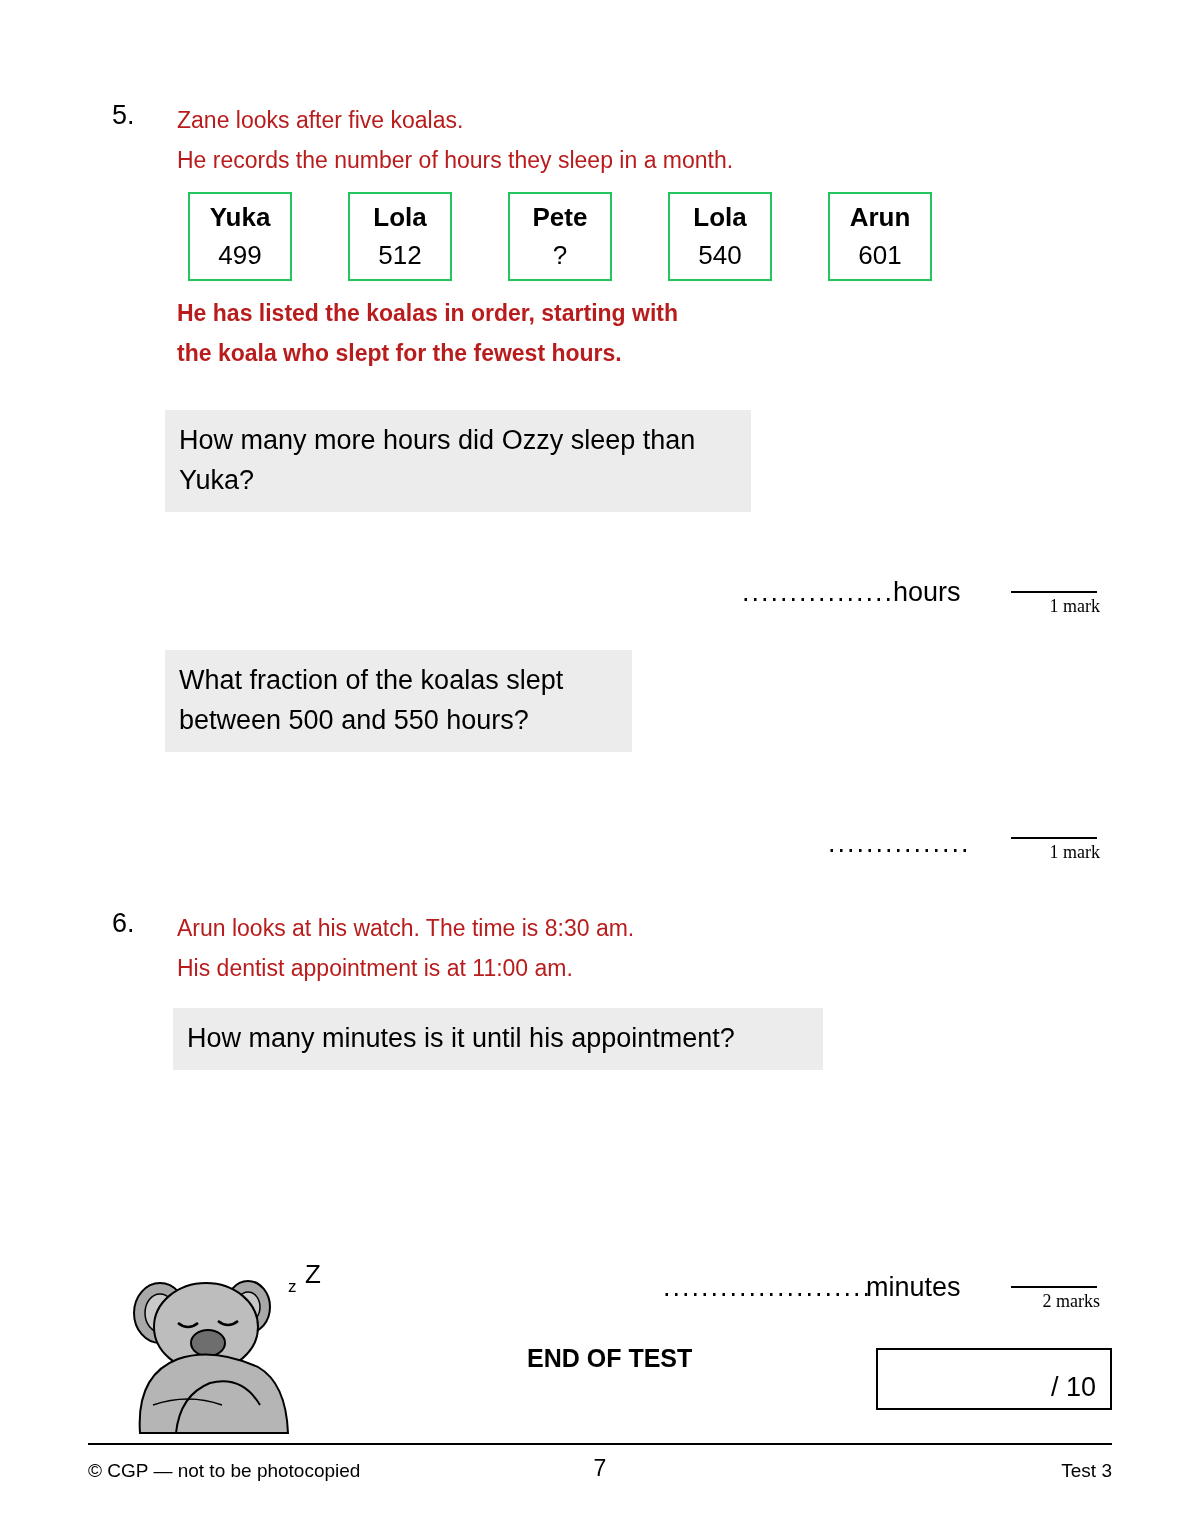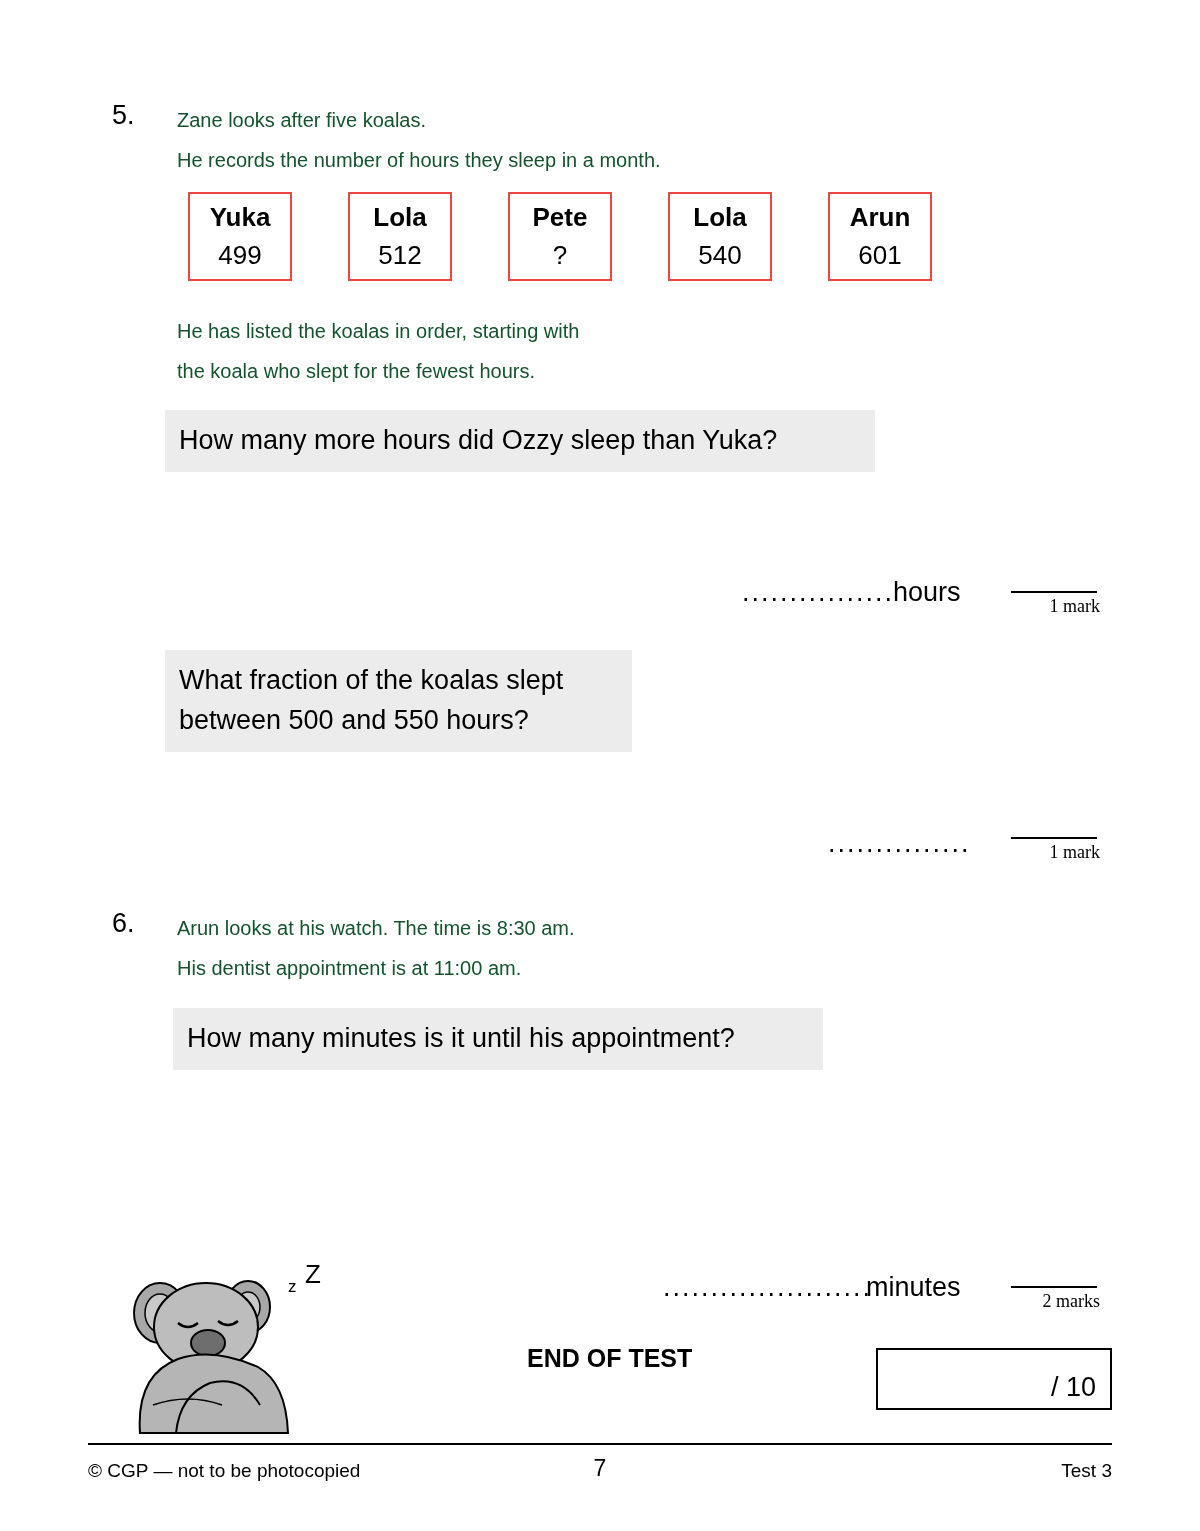--- a/index.html
+++ b/index.html
@@ -22,36 +22,36 @@
   }
 
   
   .qnum {
     position: absolute;
     font-size: 27px;
     color: #000;
   }
   .qtext {
     position: absolute;
-    font-size: 20px;
+    font-size: 23px;
     line-height: 40px;
-    color: #14532d;
+    color: #b91c1c;
     white-space: pre-line;
   }
 
   
   .name-boxes {
     position: absolute;
     left: 188px;
     top: 192px;
     display: flex;
     gap: 56px;
   }
   .name-box {
-    border: 2px solid #ef4444;
+    border: 2px solid #22c55e;
     width: 104px;
     box-sizing: border-box;
     text-align: center;
   }
   .name-box .nm {
     font-size: 26px;
     font-weight: bold;
     padding: 9px 0 6px 0;
     line-height: 28px;
   }
@@ -193,24 +193,24 @@
     <div class="name-box">
       <div class="nm">Lola</div>
       <div class="val">540</div>
     </div>
     <div class="name-box">
       <div class="nm">Arun</div>
       <div class="val">601</div>
     </div>
   </div>
 
-  <div class="qtext" style="left:177px; top:311px; width:700px;">He has listed the koalas in order, starting with
+  <div class="qtext" style="left:177px; top:293px; width:700px;font-weight:bold;">He has listed the koalas in order, starting with
 the koala who slept for the fewest hours.</div>
 
-  <div class="prompt" style="left:165px; top:410px; width:710px;">How many more hours did Ozzy sleep than Yuka?</div>
+  <div class="prompt" style="left:165px; top:410px; width:586px;">How many more hours did Ozzy sleep than Yuka?</div>
 
   <div class="answer-dots" style="left:742px; top:577px;">................</div>
   <div class="answer-unit" style="left:893px; top:577px;">hours</div>
   <div class="mark-box" style="left:1008px; top:591px;">
     <div class="rule"></div>
     <div class="lbl">1 mark</div>
   </div>
 
   <div class="prompt" style="left:165px; top:650px; width:467px;">What fraction of the koalas slept
 between 500 and 550 hours?</div>

